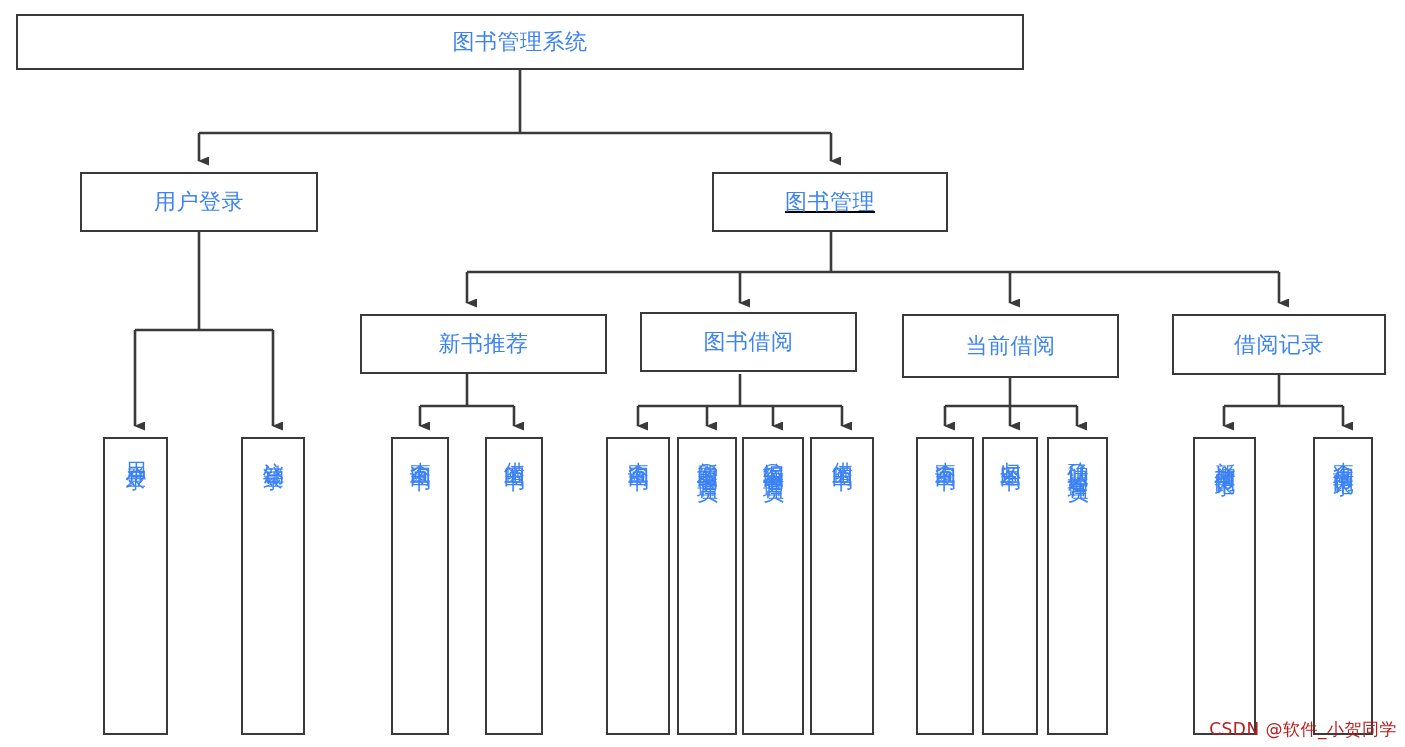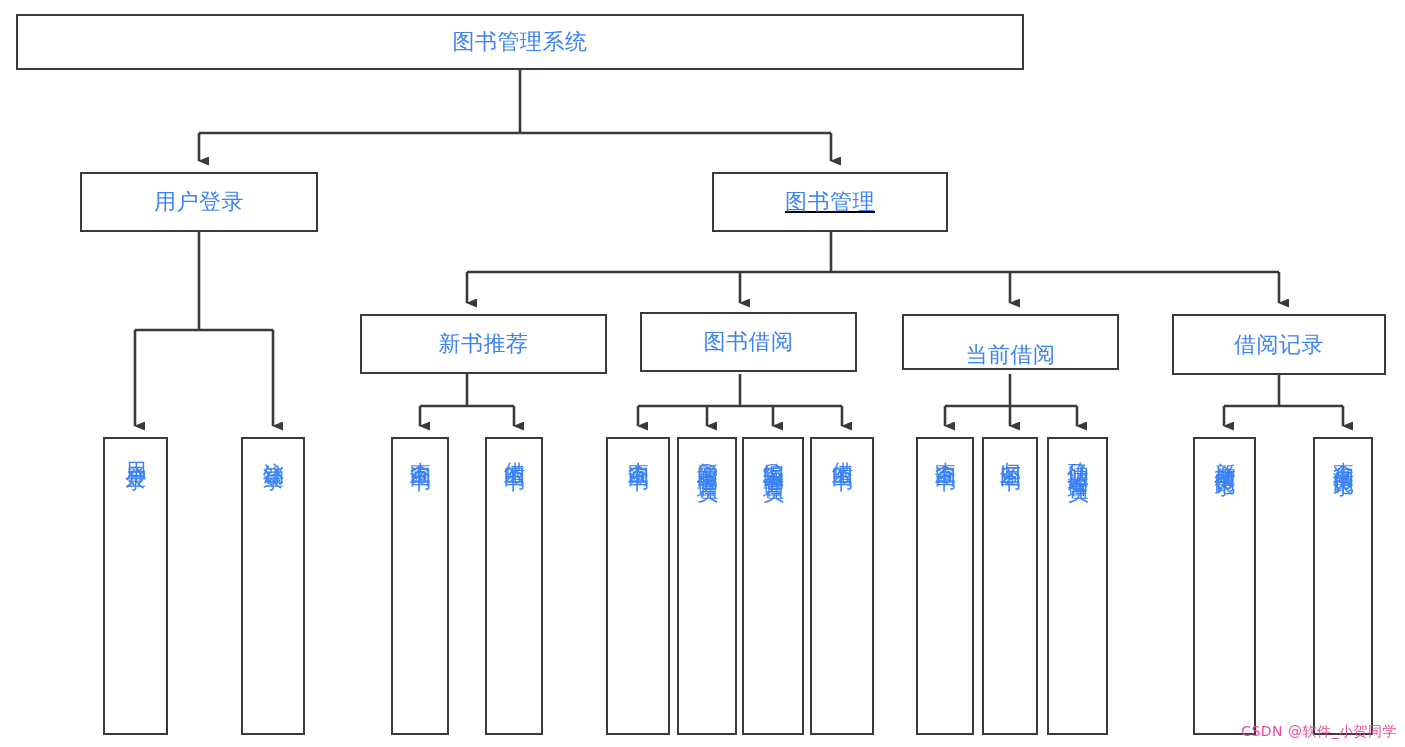--- a/index.html
+++ b/index.html
@@ -56,22 +56,22 @@
   }
   .node-box.root .node-label,
   .node-box.level1 .node-label,
   .node-box.level2 .node-label {
     font-size: 22px;
   }
   .watermark {
     position: absolute;
     right: 8px;
     bottom: 6px;
-    font-size: 14px;
-    color: #ec4899;
+    font-size: 17px;
+    color: #b91c1c;
     letter-spacing: 0.5px;
     white-space: nowrap;
     pointer-events: none;
   }
 </style>
 </head>
 <body>
 
 <div id="diagram-root">
 
@@ -135,21 +135,21 @@
   <div class="node-box level1" style="left:712px; top:172px; width:236px; height:60px;text-decoration:underline;">
     <span class="node-label">图书管理</span>
   </div>
 
   <div class="node-box level2" style="left:360px; top:314px; width:247px; height:60px;">
     <span class="node-label">新书推荐</span>
   </div>
   <div class="node-box level2" style="left:632px; top:312px; width:217px; height:60px;margin-left:8px;">
     <span class="node-label">图书借阅</span>
   </div>
-  <div class="node-box level2" style="left:902px; top:314px; width:217px; height:56px;align-items:flex-end;">
+  <div class="node-box level2" style="left:902px; top:314px; width:217px; height:64px;">
     <span class="node-label">当前借阅</span>
   </div>
   <div class="node-box level2" style="left:1172px; top:314px; width:214px; height:61px;">
     <span class="node-label">借阅记录</span>
   </div>
 
   <div class="node-box vertical" style="left:103px; top:437px; width:65px; height:298px;">
     <span class="node-label">用户登录</span>
   </div>
   <div class="node-box vertical" style="left:241px; top:437px; width:64px; height:298px;">

